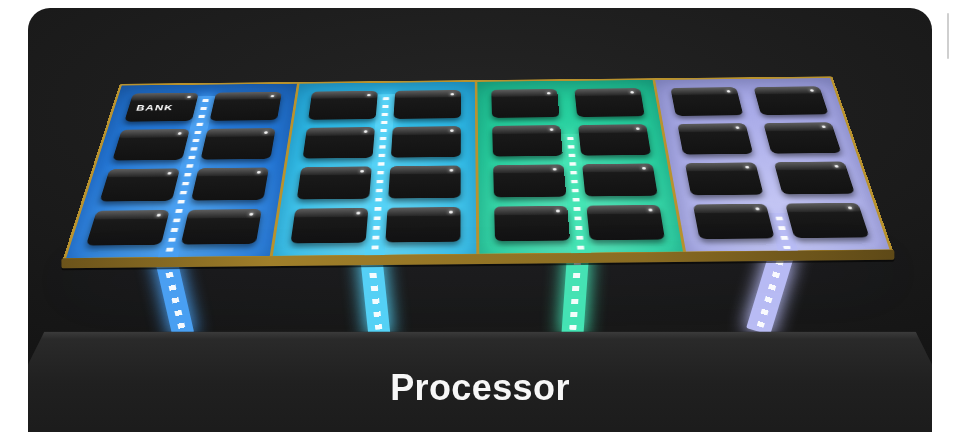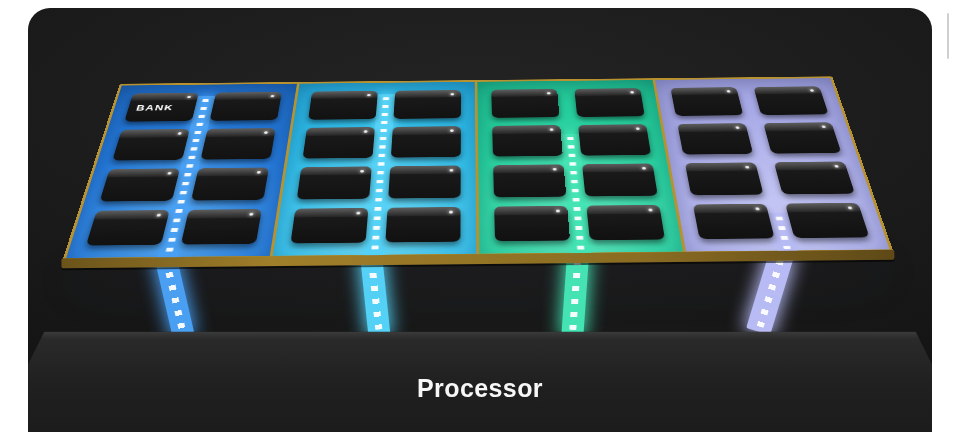--- a/index.html
+++ b/index.html
@@ -47,21 +47,21 @@
   
   .ribbons{position:absolute;inset:0;z-index:1;}
   .ribbon-off{position:absolute;border-radius:2px;background:var(--rc);transform-origin:50% 0;
         box-shadow:0 0 18px 2px var(--rc);}
 
   
   .processor{position:absolute;left:0;top:306px;width:904px;height:126px;z-index:4;box-sizing:border-box;
         display:flex;justify-content:center;align-items:center;padding-top:22px;
         clip-path:polygon(1.8% 14%,98.2% 14%,100% 40%,100% 100%,0 100%,0 40%);
         background:linear-gradient(180deg,#111111 0%,#111111 13%,#3a3a3a 14.5%,#2a2a2a 20%,#202020 55%,#1b1b1b 100%);}
-  .processor-label{color:#f7f7f7;font-size:25px;font-weight:700;letter-spacing:.4px;}
+  .processor-label{color:#f7f7f7;font-size:36px;font-weight:700;letter-spacing:.4px;}
 
   .scroll-line{position:absolute;right:11px;top:13px;width:2px;height:46px;background:#cfcfcf;border-radius:2px;}
 </style>
 </head>
 <body>
 
 <div class="page">
   <div class="card" style="--gold: #b8922e;">
 
     <div class="board-assembly">

